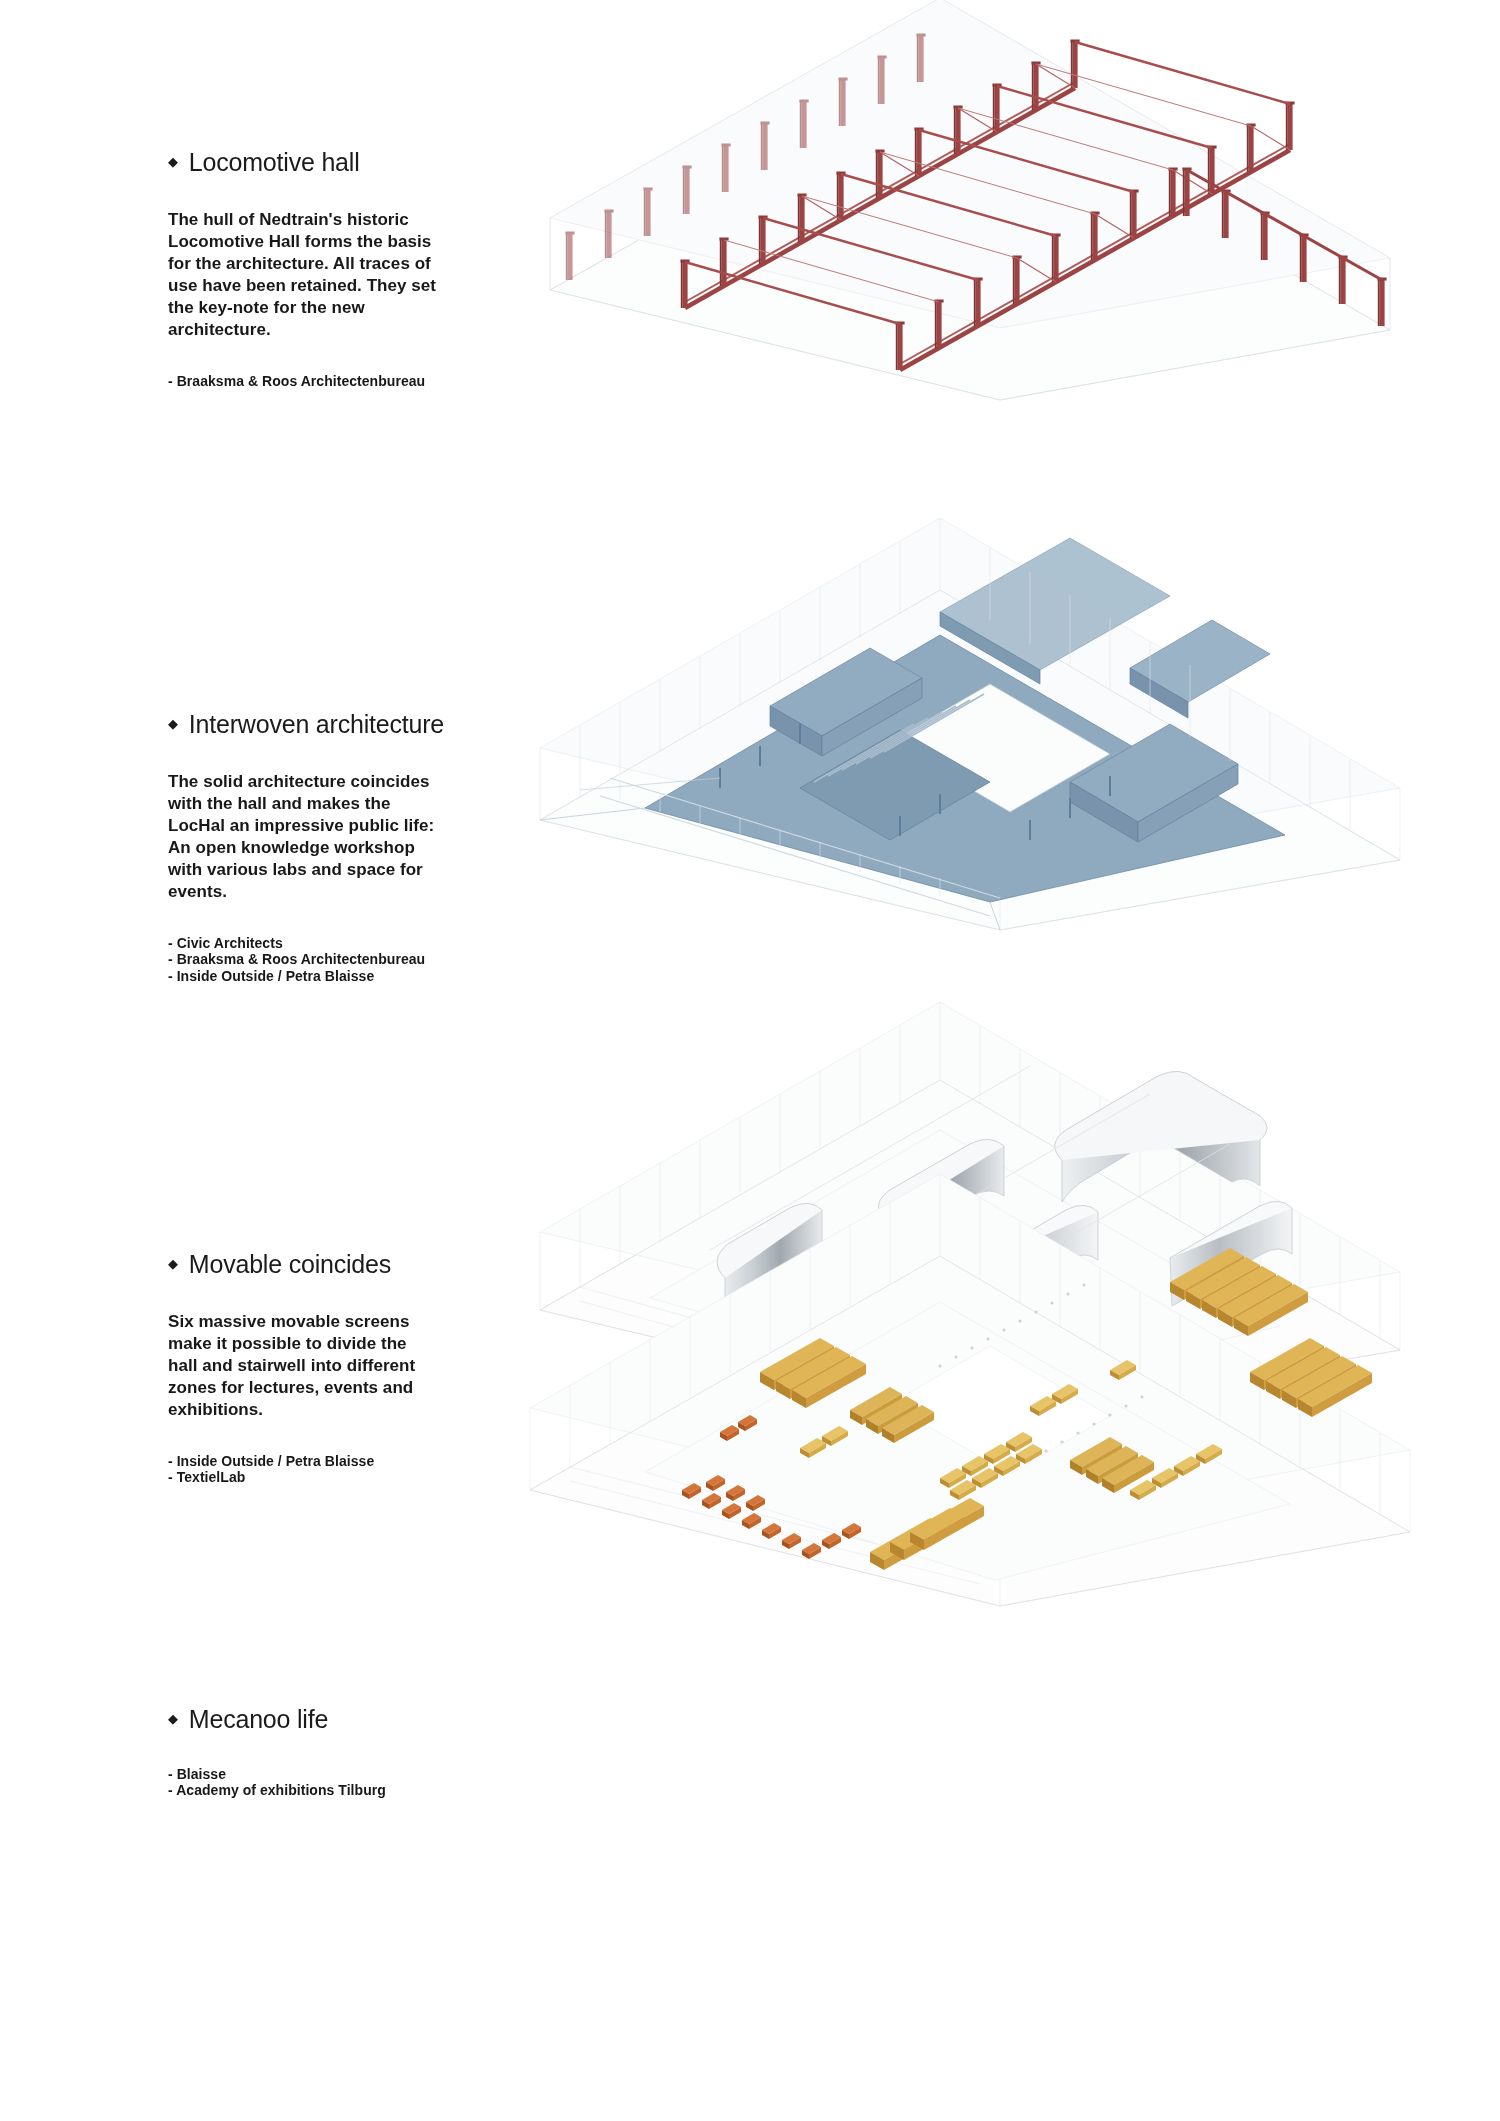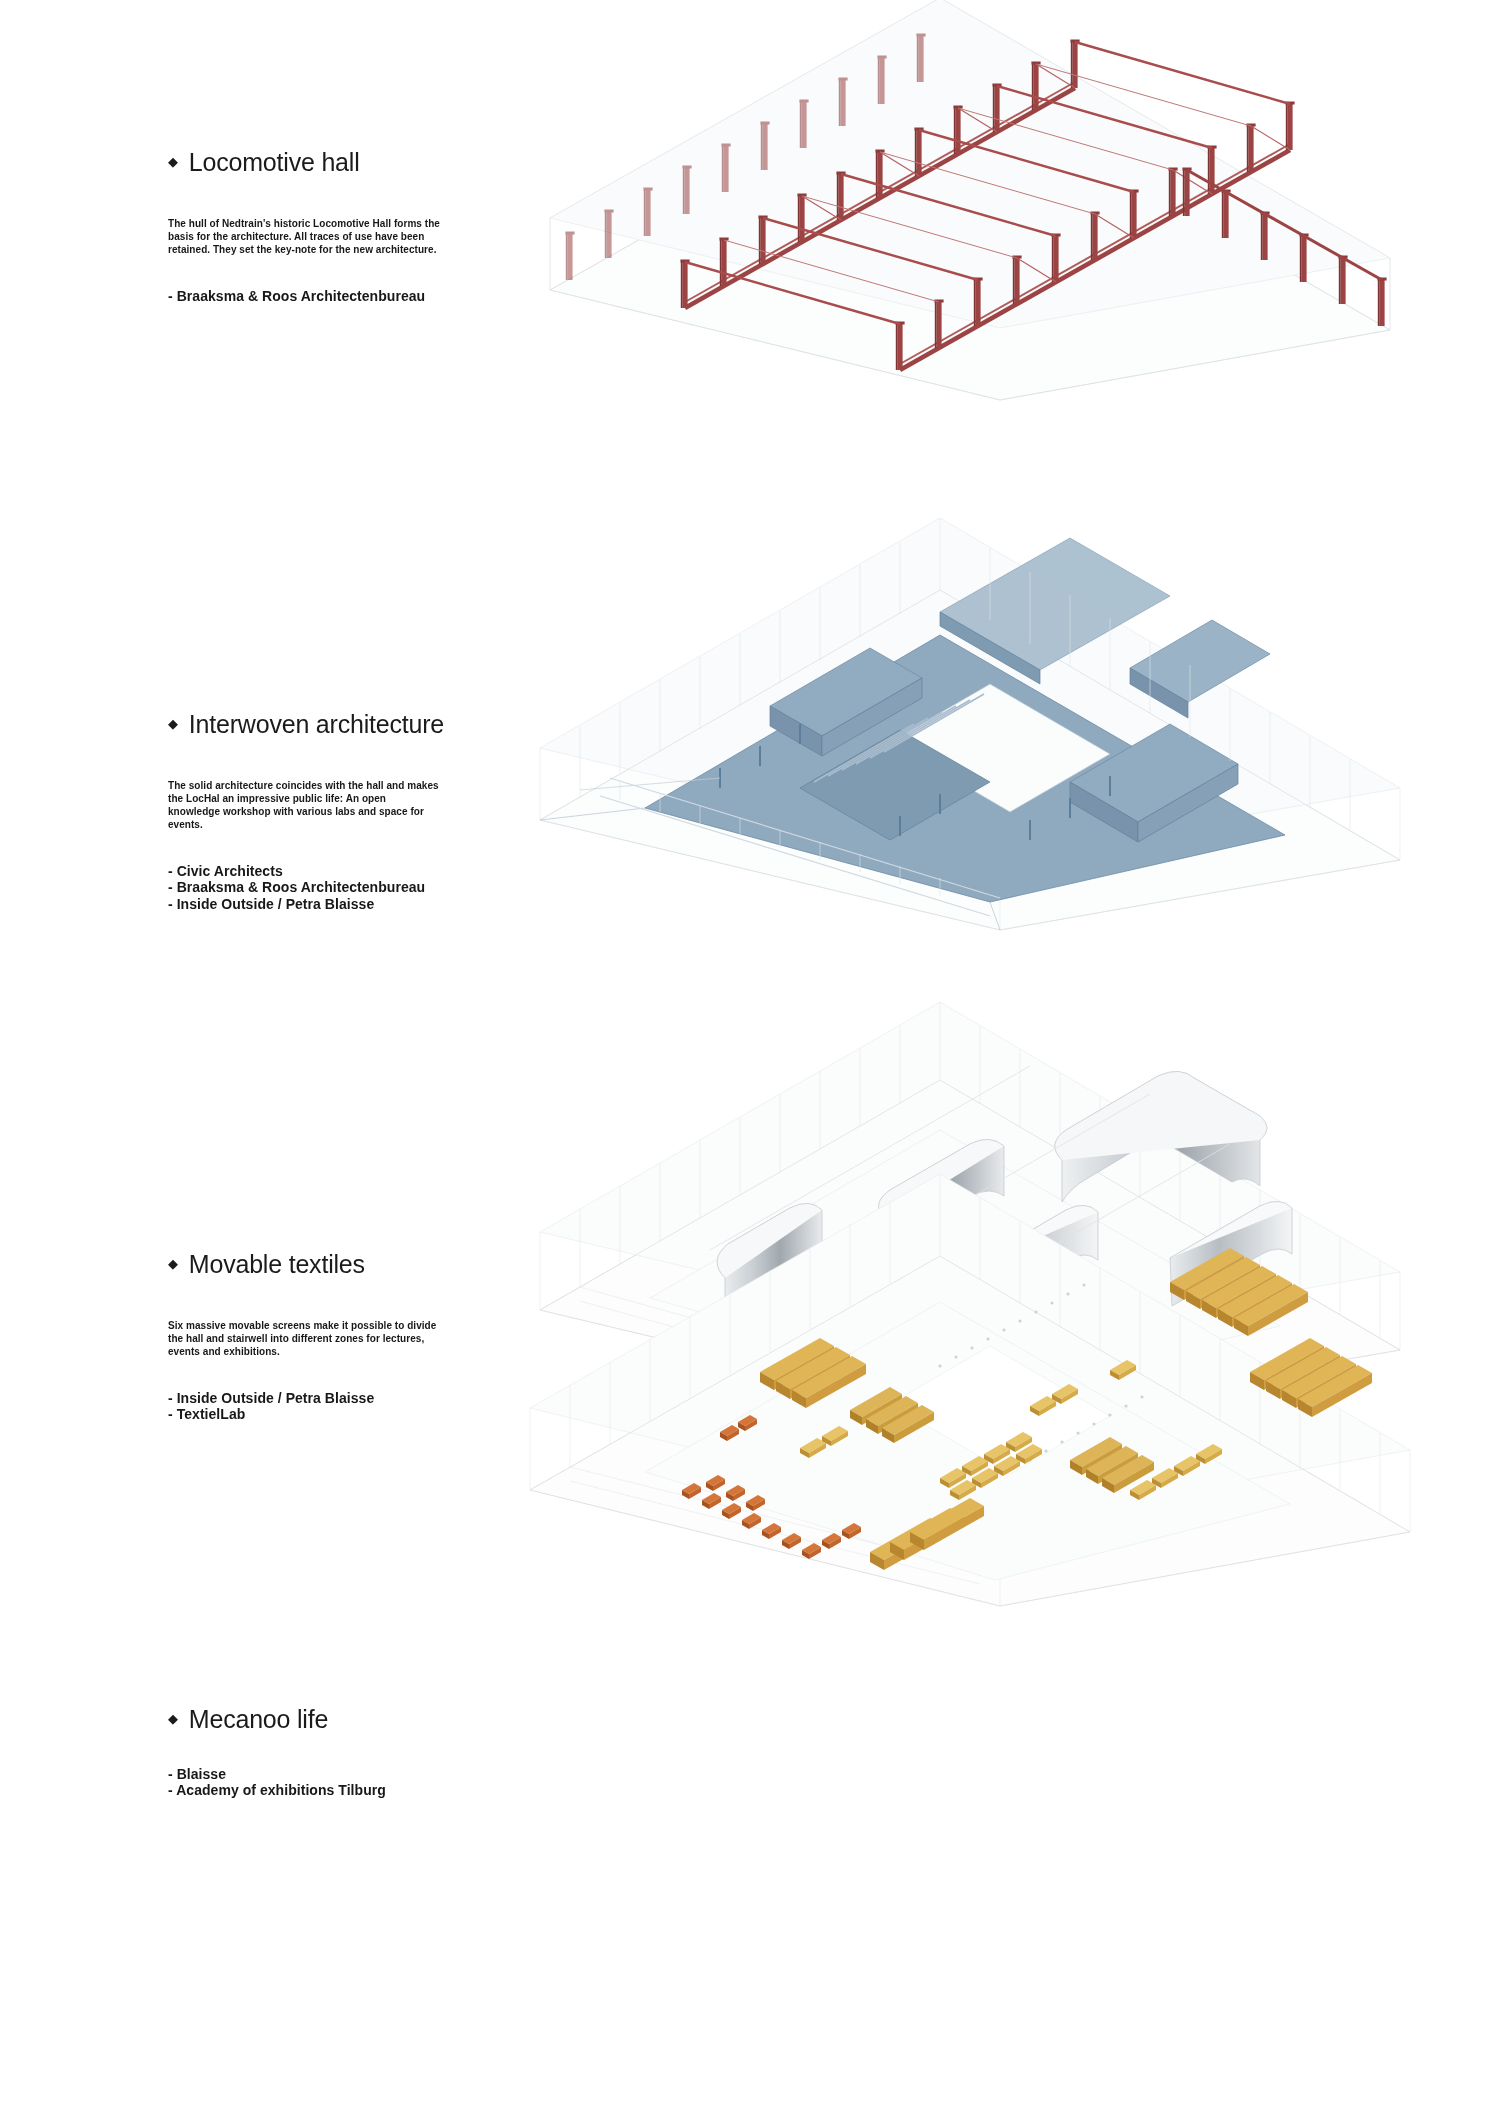--- a/index.html
+++ b/index.html
@@ -25,22 +25,22 @@
   #panel-3 .text-col { top: 160px; }
   #panel-4 .text-col { top: 135px; }
 
   .heading {
     font-size: 25px; font-weight: 400; letter-spacing: -0.2px;
     color: #1b1b1b; white-space: nowrap;
     display: flex; align-items: center; gap: 11px;
   }
   .bullet { font-size: 13px; line-height: 1; transform: translateY(-1px); color: #1b1b1b; }
   .body {
-    margin-top: 40px;
-    font-size: 10px; line-height: 13px; font-weight: 700;
+    margin-top: 32px;
+    font-size: 17px; line-height: 22px; font-weight: 700;
     color: #181818; width: 272px; letter-spacing: 0.05px;
   }
   .credits { margin-top: 32px; }
   .credit {
     font-size: 14px; line-height: 16.4px; font-weight: 700;
     color: #181818; white-space: nowrap; letter-spacing: 0.05px;
   }
 
   .figure { position: absolute; }
   #fig-1 { left: 470px; top: 40px;  width: 1000px; height: 390px; }
@@ -387,21 +387,21 @@
         </g>
       </svg>
     </div>
   </section>
 
   <section class="panel" id="panel-3">
 
     <div class="text-col">
       <h2 class="heading">
         <span class="bullet">◆</span>
-        <span>Movable textiles</span>
+        <span>Movable coincides</span>
       </h2>
       <p class="body">Six massive movable screens make it possible to divide the hall and stairwell into different zones for lectures, events and exhibitions.</p>
       <div class="credits">
         <div class="credit">- Inside Outside / Petra Blaisse</div>
         <div class="credit">- TextielLab</div>
       </div>
     </div>
 
     <div class="figure" id="fig-3">
       <svg viewBox="0 0 1000 430" preserveAspectRatio="xMidYMid meet">

